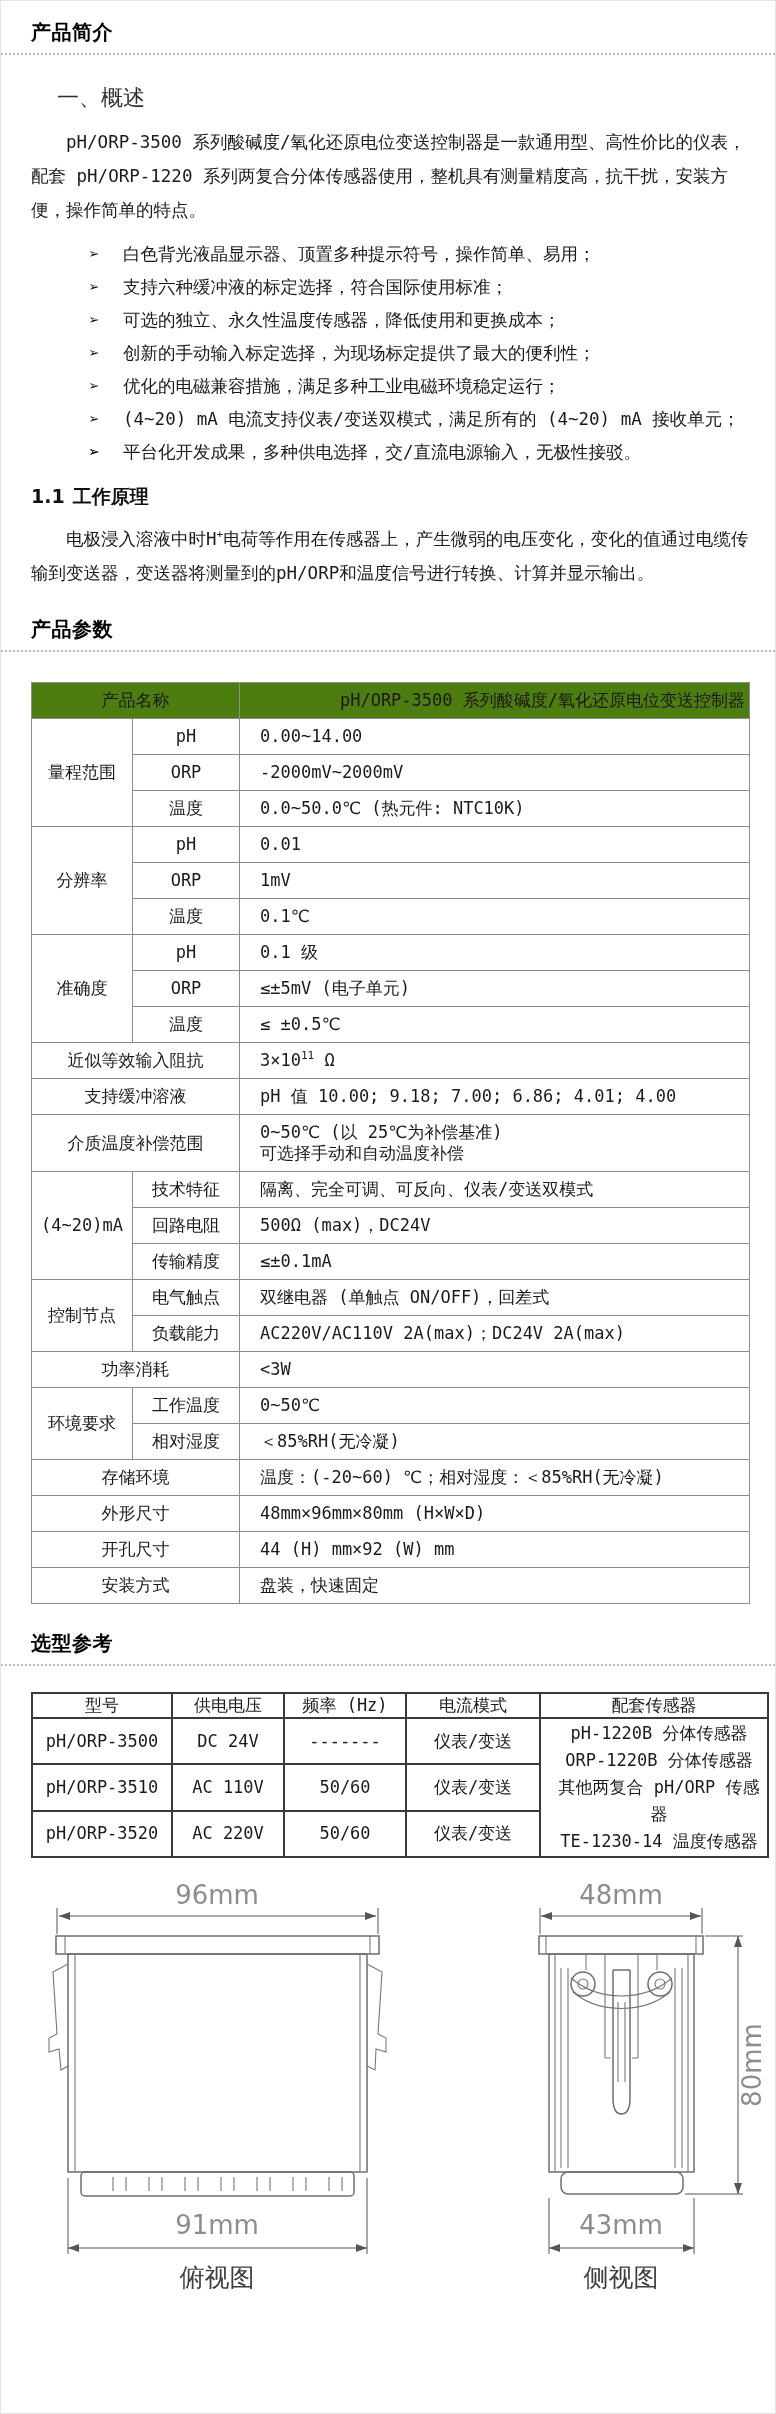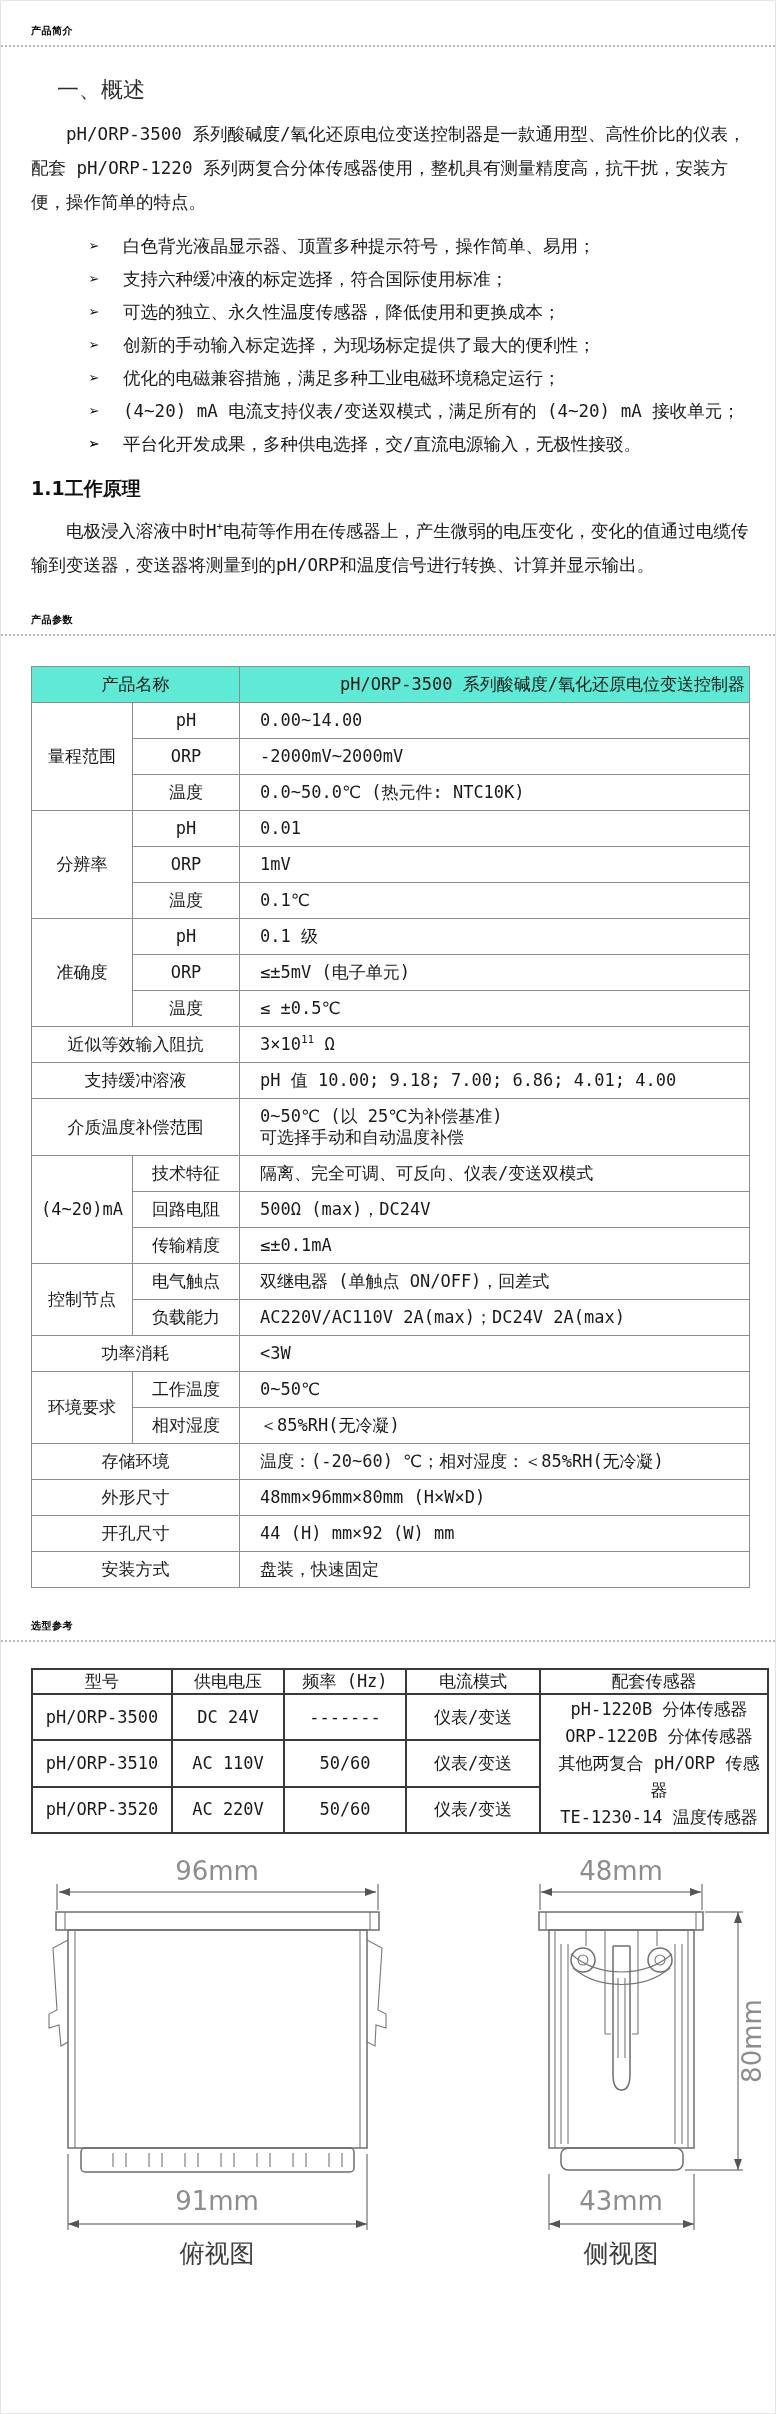--- a/index.html
+++ b/index.html
@@ -7,51 +7,51 @@
     width:776px;height:2414px;overflow:hidden;background:#fff;
     font-family:"DejaVu Sans Mono","DejaVu Sans","Liberation Sans",sans-serif;
     color:#1a1a1a;
   }
   .page{width:776px;height:2414px;box-sizing:border-box;border:1px solid #e4e4e4;background:#fff;}
 
   
   .sec{border-bottom:2px dotted #b9b9b9;padding:0 0 7px 30px;}
   .sec .sec-t{
     font-family:"DejaVu Sans","Liberation Sans",sans-serif;
-    font-weight:bold;font-size:10px;color:#000;letter-spacing:.5px;
+    font-weight:bold;font-size:20px;color:#000;letter-spacing:.5px;
   }
   .sec.first{padding-top:18px;}
   .sec.later{margin-top:26px;}
 
   h2.ov{
     font-family:"DejaVu Sans","Liberation Sans",sans-serif;
     font-size:22px;font-weight:500;color:#2e2e2e;margin:28px 0 0 56px;
   }
   p.body-p{font-size:17.5px;line-height:34px;margin:12px 26px 0 30px;text-indent:2em;}
 
   ul.feat{list-style:none;margin:8px 0 0 0;padding:2px 28px 0 88px;font-size:17.5px;}
   ul.feat li{position:relative;padding-left:34px;line-height:32px;margin:1px 0;}
   ul.feat li .arr{position:absolute;left:0;top:0;color:#111;}
 
   h3.pr{
     font-family:"DejaVu Sans","Liberation Sans",sans-serif;
     font-size:19px;font-weight:bold;color:#111;margin:16px 0 0 30px;
   }
-  h3.pr .num{}
+  h3.pr .num{margin-right:8px;}
 
   sup{vertical-align:super;font-size:11px;line-height:0;}
 
   table.spec{border-collapse:collapse;table-layout:fixed;width:718px;margin:30px 0 0 30px;}
   table.spec td{
     border:1px solid #8c8c8c;font-size:17px;line-height:21px;padding:7px 4px;
     overflow:hidden;
   }
   table.spec td.grp,table.spec td.sub,table.spec td.lbl{text-align:center;}
   table.spec td.val{text-align:left;padding-left:20px;}
-  table.spec tr.hdr{background:#5eead4;}
+  table.spec tr.hdr{background:#4d7c0f;}
   table.spec tr.hdr td.val{text-align:right;padding-left:4px;}
 
   table.sel{border-collapse:collapse;table-layout:fixed;width:736px;margin:26px 0 0 30px;}
   table.sel td{
     border:2px solid #3a3a3a;font-size:17px;line-height:21px;
     text-align:center;padding:1px 4px;overflow:hidden;
   }
   table.sel td.sensor{text-align:center;padding-left:14px;line-height:27px;margin-left:25px;}
 
   svg.draw{display:block;margin-top:14px;}

